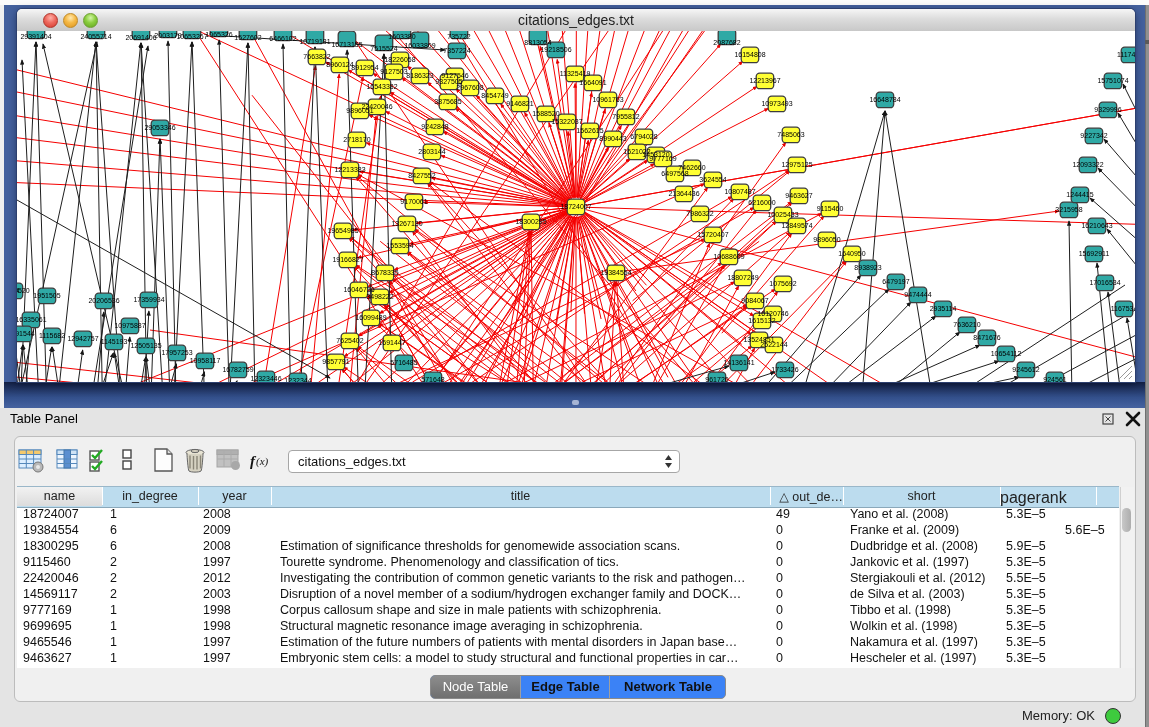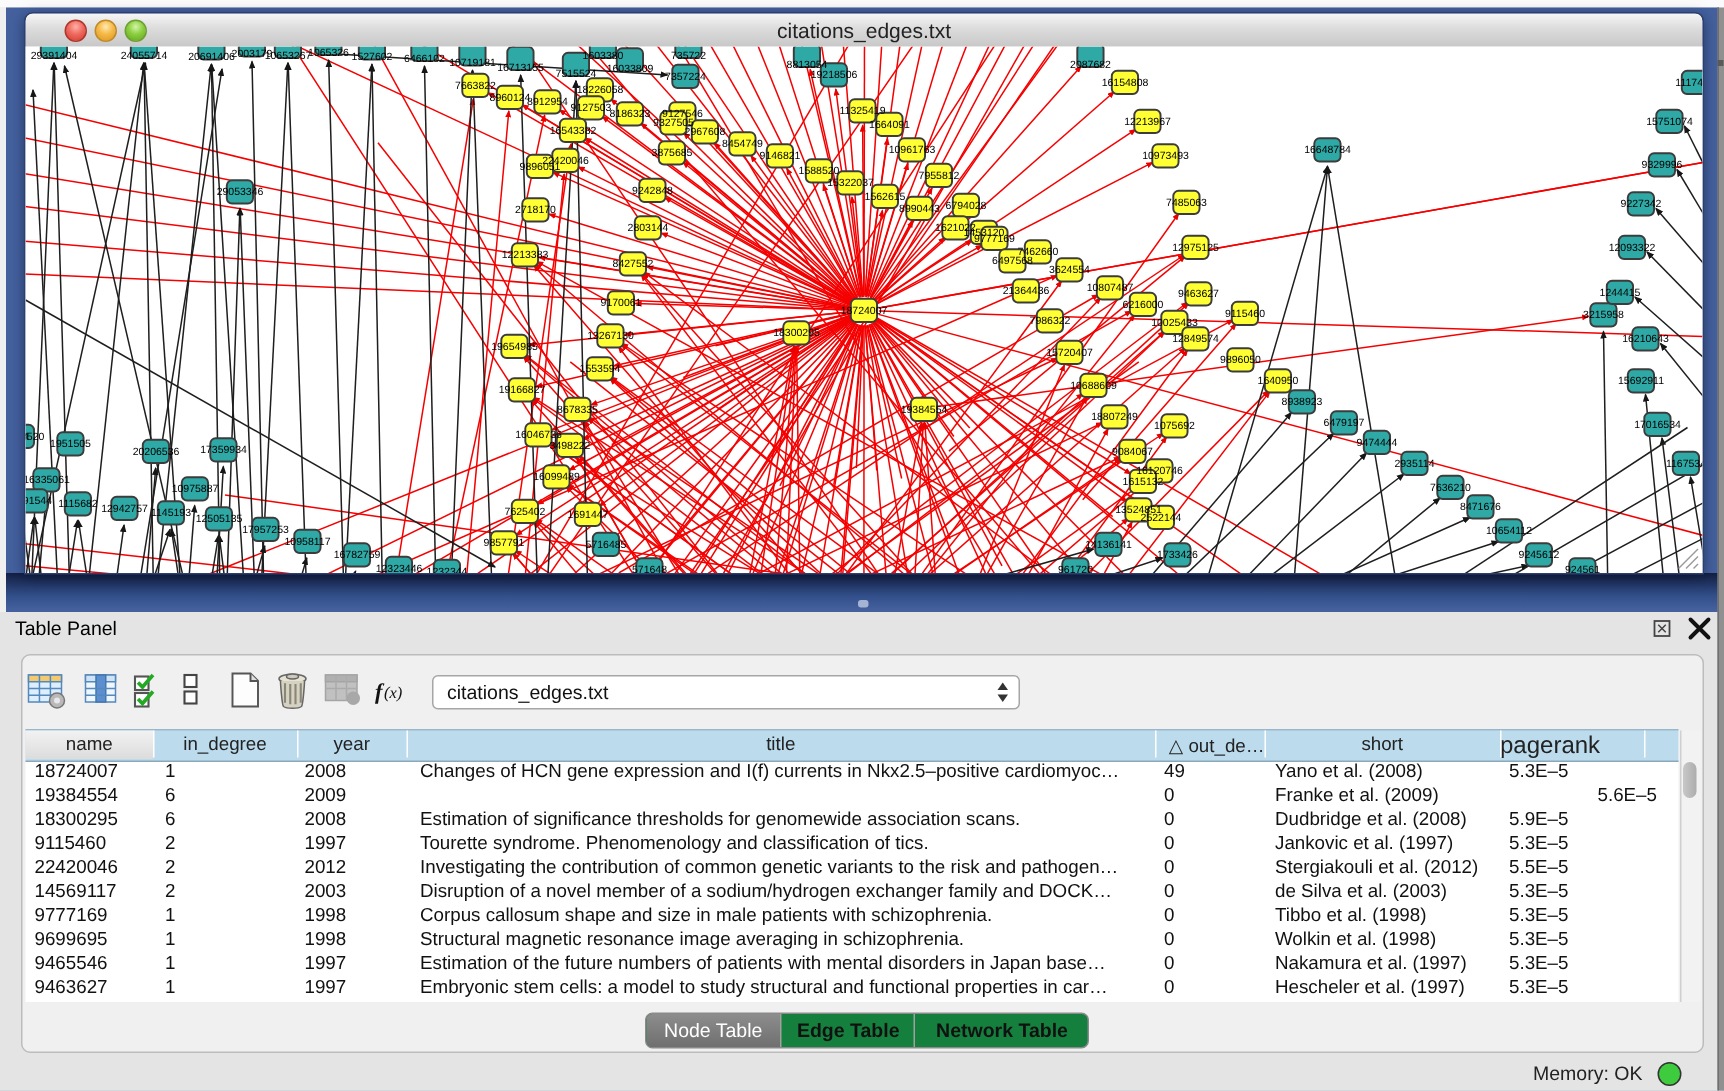--- a/index.html
+++ b/index.html
@@ -737,21 +737,20 @@
   </g>
 </svg>
 <style>
  .tr{position:absolute;left:0;width:1149px;height:16px;font-size:12.5px;color:#111;white-space:nowrap}
  .tr span{position:absolute;top:0}
 </style>
 <div class="tr" style="top:507px">
     <span style="left:23px">18724007</span>
     <span style="left:110px">1</span>
     <span style="left:203px">2008</span>
-    <span style="left:280px">Changes of HCN gene expression and I(f) currents in Nkx2.5–positive cardiomyoc…</span>
     <span style="left:776px">49</span>
     <span style="left:850px">Yano et al. (2008)</span>
     <span style="left:1006px">5.3E–5</span>
   </div>
 <div class="tr" style="top:523px">
     <span style="left:23px">19384554</span>
     <span style="left:110px">6</span>
     <span style="left:203px">2009</span>
     <span style="left:776px">0</span>
     <span style="left:850px">Franke et al. (2009)</span>
@@ -826,21 +825,21 @@
     <span style="left:203px">1997</span>
     <span style="left:280px">Embryonic stem cells: a model to study structural and functional properties in car…</span>
     <span style="left:776px">0</span>
     <span style="left:850px">Hescheler et al. (1997)</span>
     <span style="left:1006px">5.3E–5</span>
   </div>
 
 <div class="abs" style="left:1120px;top:487px;width:13px;height:181px;background:#f2f2f2;border-left:1px solid #d0d0d0"></div>
 <div class="abs" style="left:1122px;top:508px;width:9px;height:24px;background:linear-gradient(90deg,#c8c8c8,#adadad);border-radius:5px"></div>
 
-<div class="abs" style="left:430px;top:675px;width:294px;height:22px;border:1px solid #8a8a8a;border-radius:5px;background:#15803d;overflow:hidden">
+<div class="abs" style="left:430px;top:675px;width:294px;height:22px;border:1px solid #8a8a8a;border-radius:5px;background:#3b82f6;overflow:hidden">
   <div class="abs" style="left:0;top:0;width:89px;height:22px;background:linear-gradient(#8d8d8d,#6f6f6f);color:#fff;
     font-size:13px;text-align:center;line-height:22px">Node Table</div>
   <div class="abs" style="left:89px;top:0;width:89px;height:22px;border-left:1px solid #a0a0a0;color:#111;
     font-size:13px;text-align:center;line-height:22px;font-weight:bold">Edge Table</div>
   <div class="abs" style="left:178px;top:0;width:116px;height:22px;border-left:1px solid #a0a0a0;color:#111;
     font-size:13px;text-align:center;line-height:22px;font-weight:bold">Network Table</div>
 </div>
 
 <div class="abs" style="left:1022px;top:708px;font-size:13px;color:#222">Memory: OK</div>
 <div class="abs" style="left:1105px;top:708px;width:14px;height:14px;border-radius:50%;background:#3ecb3e;border:1.5px solid #333"></div>

